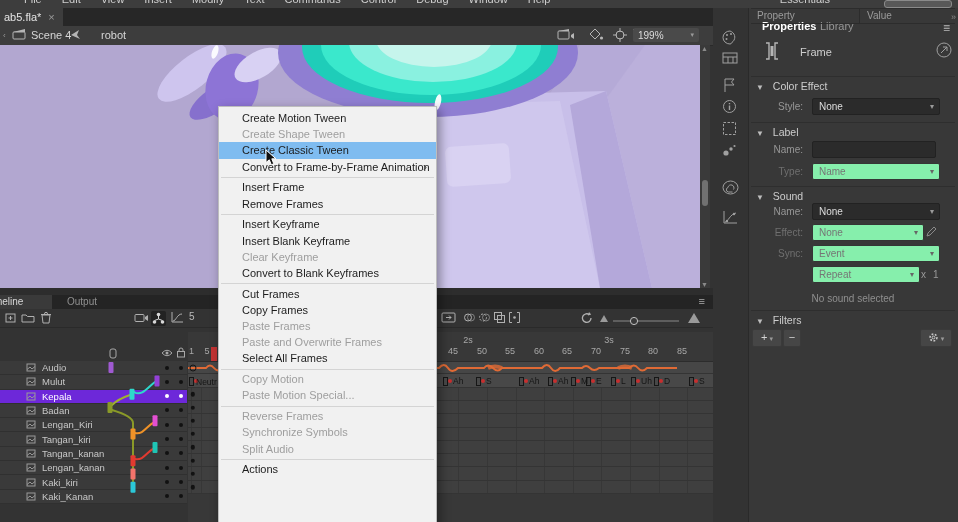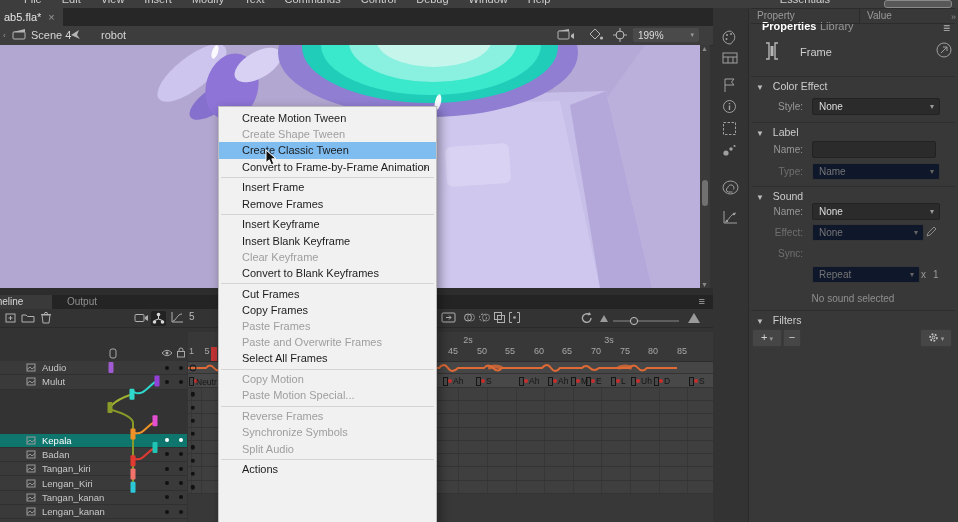--- a/index.html
+++ b/index.html
@@ -51,21 +51,21 @@
   .tl-tab{position:absolute;top:0;height:14px;background:#3a3a3a;color:#d8d8d8;font-size:10px;line-height:14px;overflow:hidden;}
   .tl-tab.inactive{background:transparent;color:#8f8f8f;}
   .tl-toolbar{position:absolute;left:0;top:14px;width:713px;height:18px;background:#333;border-bottom:1px solid #2a2a2a;}
   .tbico{position:absolute;top:2px;}
   .tbico.active{background:#222;border-radius:2px;}
   .curframe{position:absolute;left:189px;top:2px;color:#bbb;font-size:10px;}
 
   .layerpanel{position:absolute;left:0;top:37px;width:187px;height:190px;}
   .colhdr{position:absolute;left:0;top:14px;width:187px;height:15px;}
   .lrow{position:relative;height:13.3px;background:#3a3a3a;border-bottom:1px solid #303030;display:flex;align-items:center;}
-  .lrow.selected{background:#0f766e;margin-top:44px;}
+  .lrow.selected{background:#6d28d9;}
   .lrow .lname{color:#c8c8c8;font-size:9.5px;margin-left:6px;white-space:nowrap;}
   .lrow.selected .lname{color:#fff;}
   .lrow .licon{margin-left:26px;flex:none;}
   .ldot{position:absolute;width:4px;height:4px;border-radius:50%;background:#111;top:4.5px;}
   .ldot.eye{left:165px;} .ldot.lock{left:179px;}
   .lrow.selected .ldot{background:#fff;}
   .layers{position:absolute;left:0;top:29px;width:187px;height:134px;}
   .parentwires{position:absolute;left:100px;top:29px;pointer-events:none;}
 
   .grid{position:absolute;left:188px;top:37px;width:525px;height:190px;background:#3f3f3f;overflow:hidden;}
@@ -103,21 +103,21 @@
   .phamb{position:absolute;right:8px;top:1px;color:#bbb;font-size:12px;}
   .pframe-lbl{position:absolute;left:87px;top:38px;color:#cfcfcf;font-size:11px;}
   .sec-div{position:absolute;left:38px;width:204px;height:1px;background:#2e2e2e;}
   .sechdr{position:absolute;left:43px;color:#cdcdcd;font-size:10.5px;}
   .sechdr .tri{color:#bdbdbd;font-size:8px;margin-right:6px;}
   .plabel{position:absolute;width:55px;text-align:right;color:#979797;font-size:10px;}
   .plabel.dim{color:#6f6f6f;}
   .dd{position:absolute;height:15px;background:#2b2b2b;border:1px solid #222;border-radius:2px;
       color:#ddd;font-size:10px;line-height:15px;padding-left:6px;}
   .dd::after{content:"\25BE";position:absolute;right:5px;top:0;color:#9a9a9a;font-size:8px;}
-  .dd.dis{background:#0f172a;border-color:#353535;color:#757575;}
+  .dd.dis{background:#86efac;border-color:#353535;color:#757575;}
   .dd.dis::after{color:#666;}
   .pinput{position:absolute;height:15px;background:#2b2b2b;border:1px solid #222;border-radius:2px;}
   .nosound{position:absolute;left:35px;width:210px;text-align:center;color:#8f8f8f;font-size:10px;}
   .fbtn{position:absolute;height:16px;background:#464646;border:1px solid #3a3a3a;border-radius:2px;color:#d5d5d5;
         font-size:11px;text-align:center;line-height:15px;}
   .fthead{position:absolute;left:38px;width:204px;height:14px;border-top:1px solid #2c2c2c;border-bottom:1px solid #2c2c2c;color:#9b9b9b;font-size:10px;line-height:14px;}
   .fthead .vdiv{position:absolute;left:108px;top:0;width:1px;height:14px;background:#2c2c2c;}
   .repx{position:absolute;color:#9a9a9a;font-size:10px;}
 </style>
 </head>
@@ -406,33 +406,33 @@
             <span class="ldot lock"></span>
           </div>
 
           <div class="lrow">
             <span class="licon">
               <svg width="10" height="9" viewBox="0 0 10 9">
                 <rect x="1" y="1" width="8" height="7" fill="none" stroke="#9a9a9a"></rect>
                 <path d="M1 6.5 L4 4 L6 6 L9 3.5" stroke="#9a9a9a" fill="none"></path>
               </svg>
             </span>
-            <span class="lname">Tangan_kiri</span>
+            <span class="lname">Lengan_Kiri</span>
             <span class="ldot eye"></span>
             <span class="ldot lock"></span>
           </div>
 
           <div class="lrow">
             <span class="licon">
               <svg width="10" height="9" viewBox="0 0 10 9">
                 <rect x="1" y="1" width="8" height="7" fill="none" stroke="#9a9a9a"></rect>
                 <path d="M1 6.5 L4 4 L6 6 L9 3.5" stroke="#9a9a9a" fill="none"></path>
               </svg>
             </span>
-            <span class="lname">Lengan_Kiri</span>
+            <span class="lname">Tangan_kiri</span>
             <span class="ldot eye"></span>
             <span class="ldot lock"></span>
           </div>
 
           <div class="lrow">
             <span class="licon">
               <svg width="10" height="9" viewBox="0 0 10 9">
                 <rect x="1" y="1" width="8" height="7" fill="none" stroke="#9a9a9a"></rect>
                 <path d="M1 6.5 L4 4 L6 6 L9 3.5" stroke="#9a9a9a" fill="none"></path>
               </svg>
@@ -860,20 +860,23 @@
     <span class="plabel dim" style="left:35px;top:219px;">Effect:</span>
     <div class="dd dis" style="left:99px;top:216px;width:104px;">
       <span>None</span>
     </div>
     <span style="position:absolute;left:212px;top:217px;">
       <svg width="13" height="13" viewBox="0 0 13 13">
           <path d="M2 11 L3 8 L9 2 L11 4 L5 10 Z" fill="none" stroke="#8a8a8a"></path>
         </svg>
     </span>
     <span class="plabel dim" style="left:35px;top:240px;">Sync:</span>
+    <div class="dd dis" style="left:99px;top:237px;width:120px;">
+      <span>Event</span>
+    </div>
     <div class="dd dis" style="left:99px;top:258px;width:100px;">
       <span>Repeat</span>
     </div>
     <span class="repx" style="left:208px;top:261px;">x</span>
     <span class="repx" style="left:220px;top:261px;">1</span>
     <span class="nosound" style="top:285px;">No sound selected</span>
 
     <div class="sec-div" style="top:302px;"></div>
     <div class="sechdr" style="top:306px;">
       <span class="tri">▼</span>

